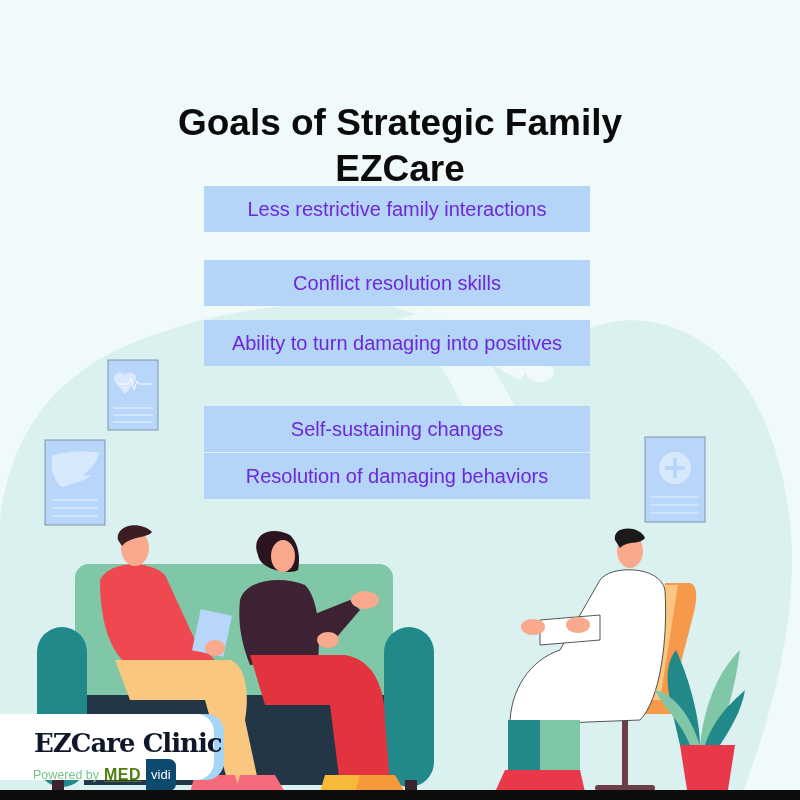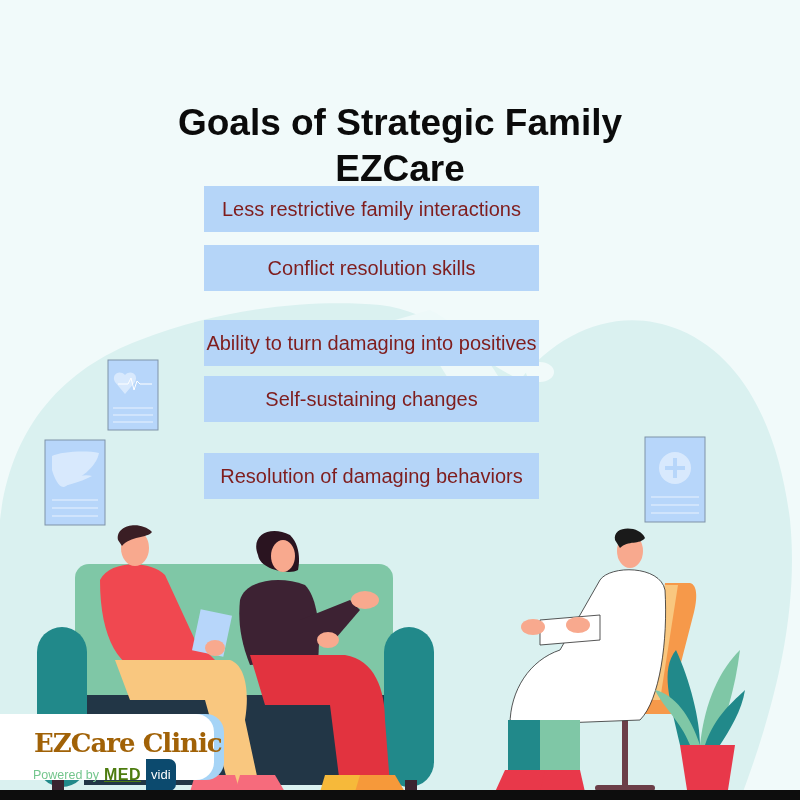--- a/index.html
+++ b/index.html
@@ -8,33 +8,33 @@
     background: #f1fafa;
     font-family: "Liberation Sans", sans-serif;
     position: relative;
   }
   .stage { position: absolute; left: 0; top: 0; width: 800px; height: 800px; }
   .title {
     position: absolute; left: 0; top: 64px; width: 800px;
     text-align: center; font-weight: bold; font-size: 37px; line-height: 46px; color: #0b0b0b; margin-top: 36px;
   }
   .goal {
-    position: absolute; left: 204px; width: 335px; height: 46px;
+    position: absolute; left: 204px; width: 386px; height: 46px;
     background: #b5d5f8;
     display: flex; align-items: center; justify-content: center;
-    font-size: 20px; color: #7f1d1d;
+    font-size: 20px; color: #6d28d9;
   }
   .logo-card {
     position: absolute; left: 0; top: 714px; width: 214px; height: 66px;
     background: #ffffff; border-radius: 0 18px 18px 0;
     box-shadow: 10px 0 0 #a6d4f6;
   }
   .logo-main {
     position: absolute; left: 34px; top: 728px;
-    font-family: "DejaVu Serif", serif; font-weight: bold; font-size: 26px; color: #a16207;
+    font-family: "DejaVu Serif", serif; font-weight: bold; font-size: 26px; color: #0f172a;
     letter-spacing: -1px;
   }
   .logo-sub {
     position: absolute; left: 33px; top: 759px;
     font-size: 12.5px; color: #74c68d; display: flex; align-items: center; gap: 5px;
   }
   .logo-med { font-weight: 900; color: #4d7c0f; font-size: 16px; letter-spacing: 0.5px; text-decoration: underline; }
   .logo-vidi { background: #0c4a6e; color: #fff; border-radius: 0 7px 7px 0; padding: 9px 5px; font-size: 13px; line-height: 14px; }
   .bottom-bar { position: absolute; left: 0; top: 790px; width: 800px; height: 10px; background: #0d0d0d; }
 </style>
@@ -145,27 +145,27 @@
   </svg>
 
   <div class="title">
     <div>Goals of Strategic Family</div>
     <div>EZCare</div>
   </div>
 
   <div class="goal" style="top:186px">
       <span>Less restrictive family interactions</span>
     </div>
-  <div class="goal" style="top:245px">
+  <div class="goal" style="top:260px">
       <span>Conflict resolution skills</span>
     </div>
   <div class="goal" style="top:320px">
       <span>Ability to turn damaging into positives</span>
     </div>
-  <div class="goal" style="top:376px">
+  <div class="goal" style="top:406px">
       <span>Self-sustaining changes</span>
     </div>
   <div class="goal" style="top:453px">
       <span>Resolution of damaging behaviors</span>
     </div>
 
   <div class="logo-card"></div>
   <div class="logo-main">EZCare Clinic</div>
   <div class="logo-sub">
     <span>Powered by</span>

